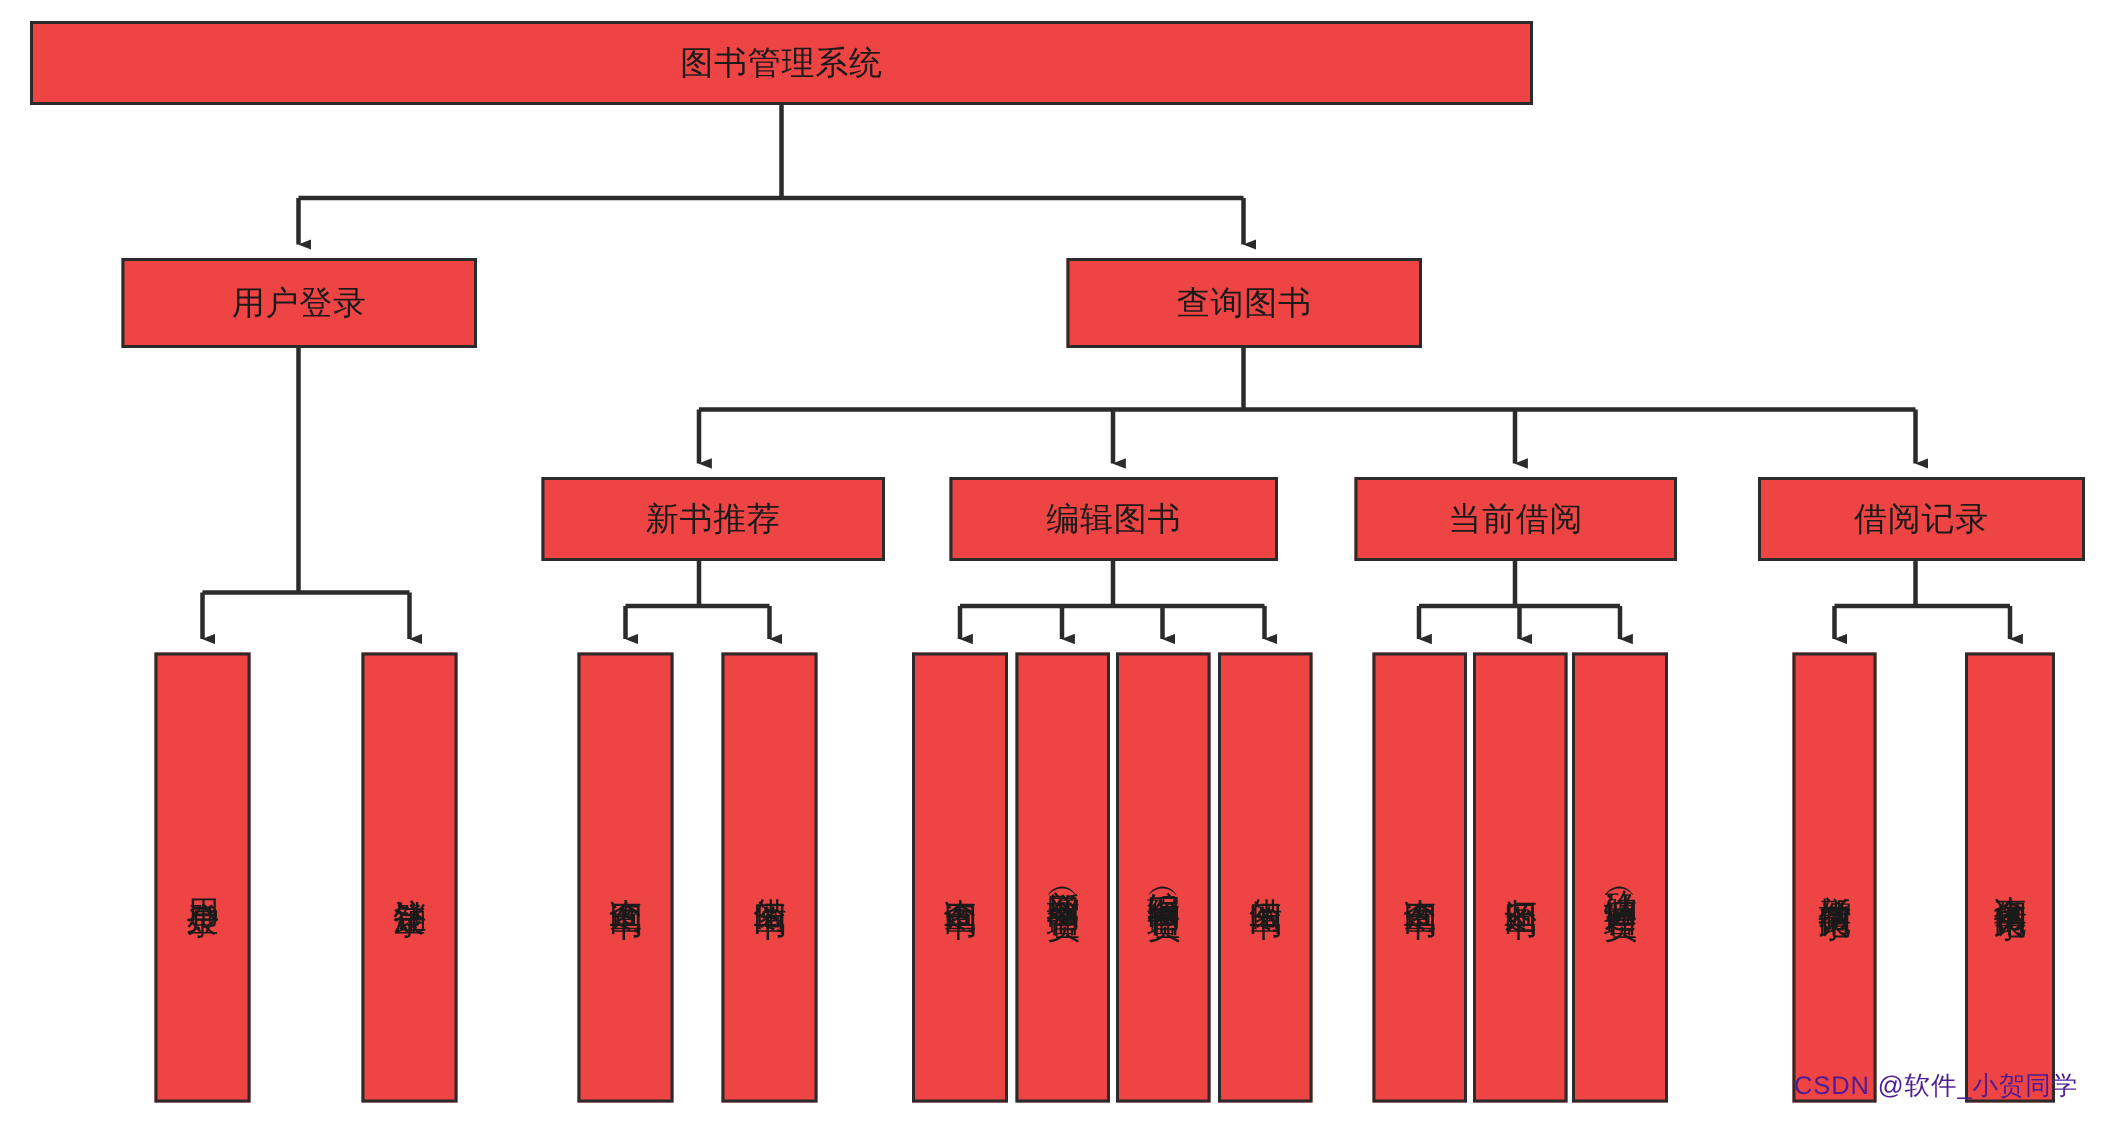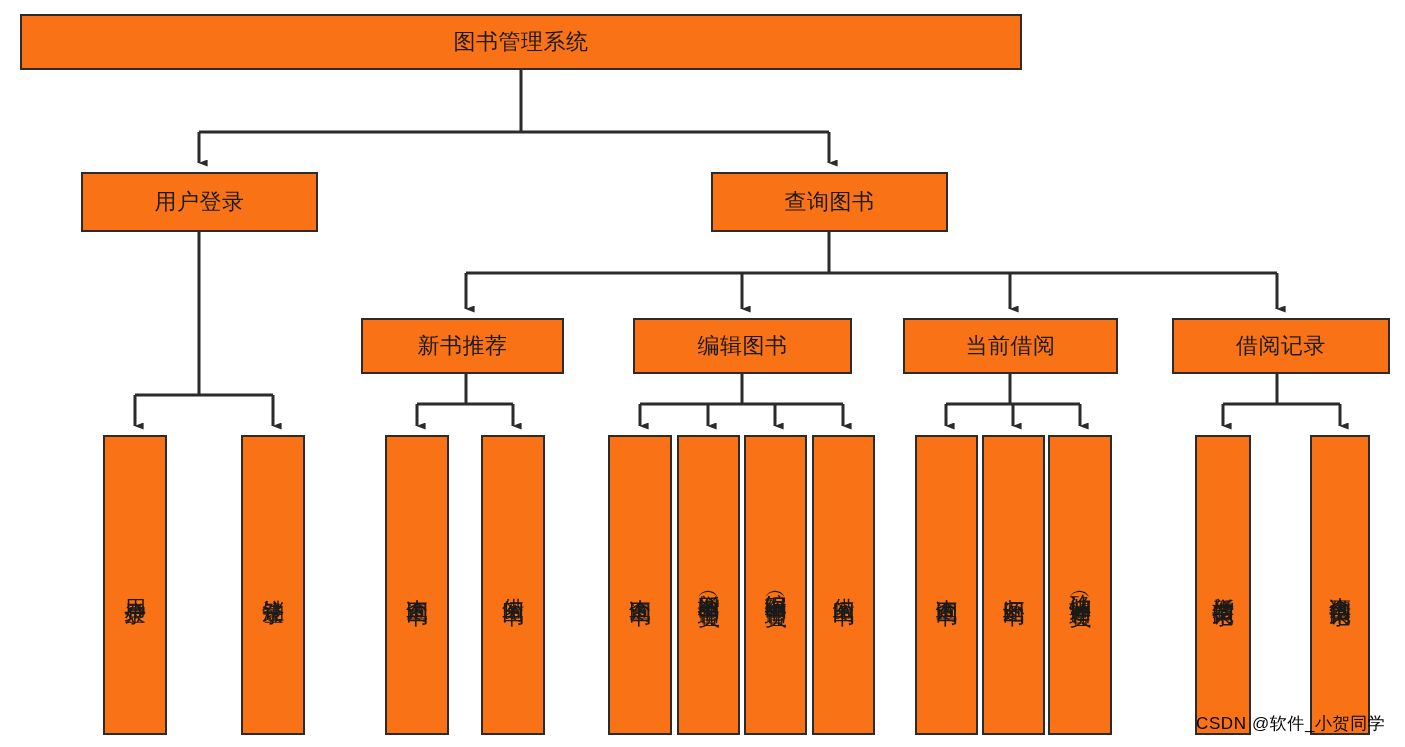--- a/index.html
+++ b/index.html
@@ -20,21 +20,21 @@
   #diagram-svg {
     position: absolute;
     left: 0;
     top: 0;
     width: 1405px;
     height: 747px;
   }
   .node-box {
     position: absolute;
     box-sizing: border-box;
-    background: #f97316;
+    background: #ef4444;
     border: 2px solid #2b2b2b;
     display: flex;
     align-items: center;
     justify-content: center;
     overflow: hidden;
   }
   .node-label {
     color: #1a1a1a;
     line-height: 1.12;
     text-align: center;
@@ -49,21 +49,21 @@
     writing-mode: vertical-rl;
     text-orientation: upright;
     font-size: 22px;
     letter-spacing: 2px;
   }
   .root-label {
     font-size: 23px;
   }
   .watermark {
     position: absolute;
-    color: #000000;
+    color: #4c1d95;
     font-size: 17px;
     white-space: nowrap;
     letter-spacing: 0.6px;
     pointer-events: none;
   }
 </style>
 </head>
 <body>
 
 <div id="diagram-root">
@@ -126,21 +126,21 @@
   <div id="node-layer">
       <div class="node-box" style="left: 20px; top: 14px; width: 1002px; height: 56px;">
         <span class="node-label horizontal root-label">图书管理系统</span>
       </div>
       <div class="node-box" style="left: 81px; top: 172px; width: 237px; height: 60px;">
         <span class="node-label horizontal">用户登录</span>
       </div>
       <div class="node-box" style="left: 711px; top: 172px; width: 237px; height: 60px;">
         <span class="node-label horizontal">查询图书</span>
       </div>
-      <div class="node-box" style="left: 361px; top: 318px; width: 203px; height: 56px;">
+      <div class="node-box" style="left: 361px; top: 318px; width: 229px; height: 56px;">
         <span class="node-label horizontal">新书推荐</span>
       </div>
       <div class="node-box" style="left: 633px; top: 318px; width: 219px; height: 56px;">
         <span class="node-label horizontal">编辑图书</span>
       </div>
       <div class="node-box" style="left: 903px; top: 318px; width: 215px; height: 56px;">
         <span class="node-label horizontal">当前借阅</span>
       </div>
       <div class="node-box" style="left: 1172px; top: 318px; width: 218px; height: 56px;">
         <span class="node-label horizontal">借阅记录</span>

